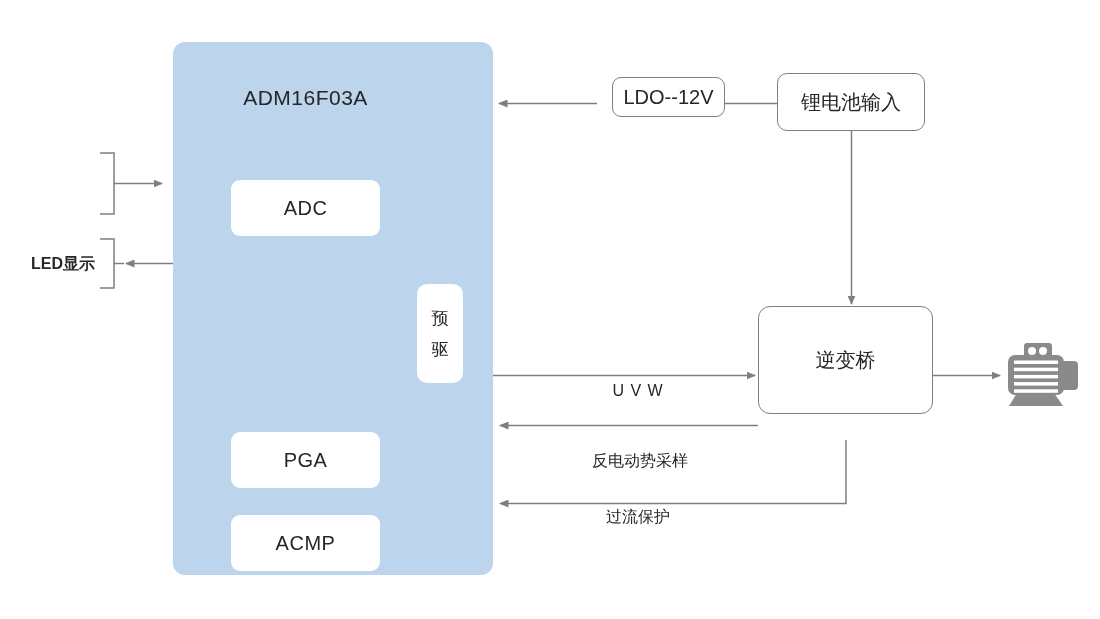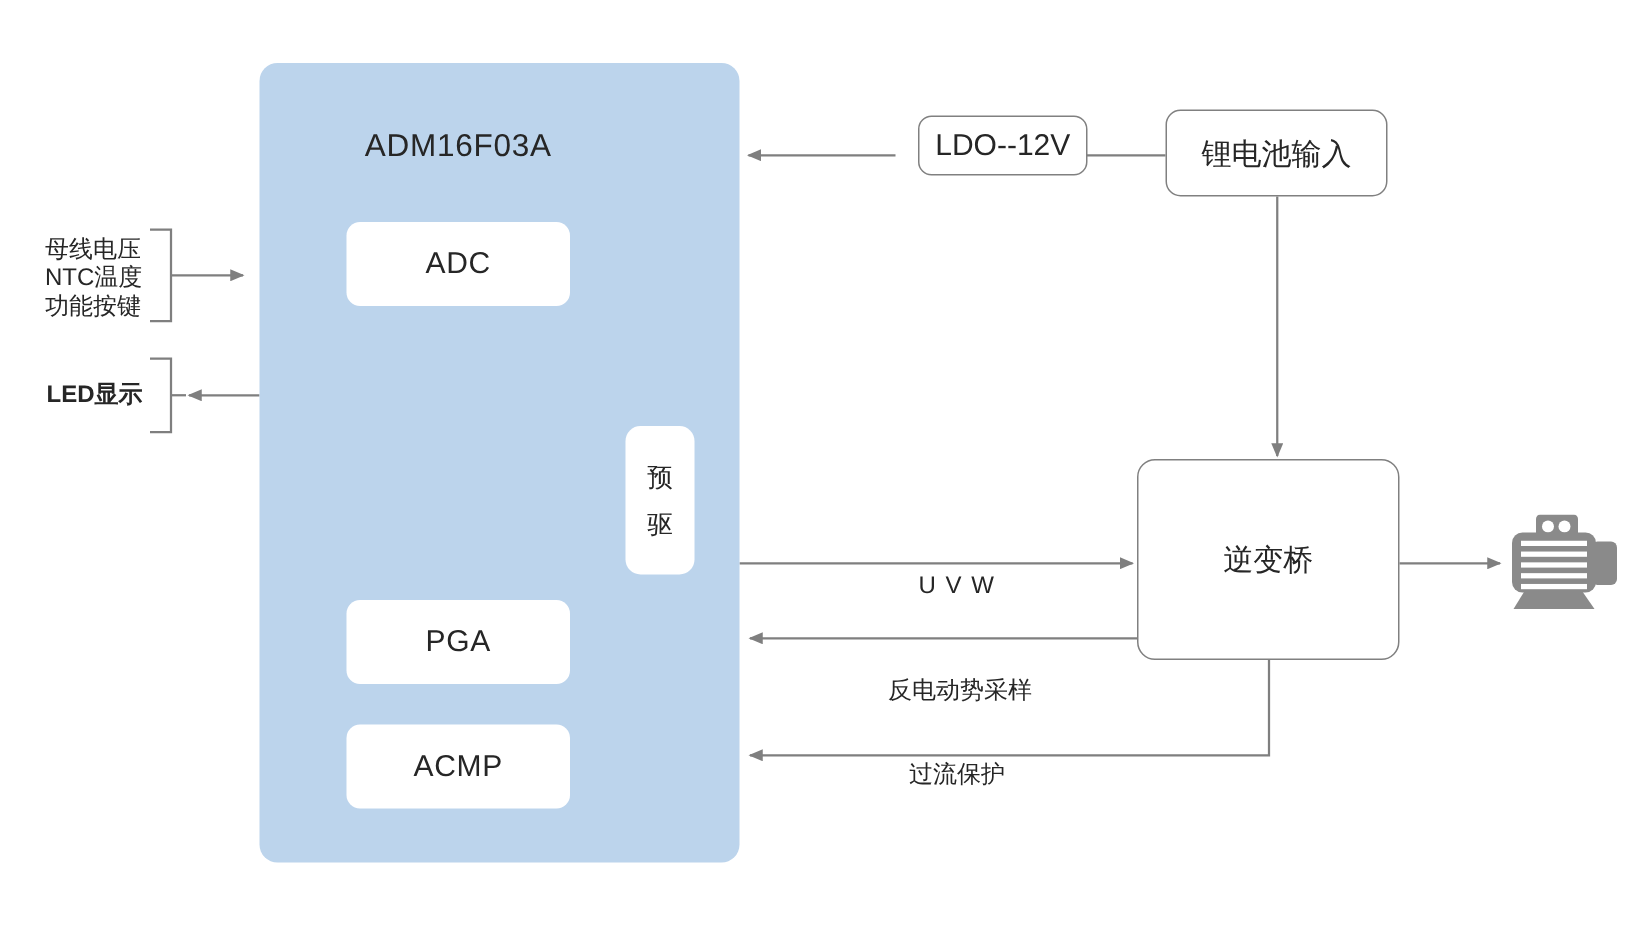--- a/index.html
+++ b/index.html
@@ -18,37 +18,37 @@
     position:absolute; left:173px; top:42px; width:320px; height:533px;
     background:var(--mcu-fill,#bcd4ec); border-radius:12px;
   }
   .mcu-title {
     position:absolute; left:58px; top:44px; width:149px; text-align:center;
     font-size:21px; letter-spacing:0.5px;
   }
   .module {
     position:absolute; left:58px; width:149px; height:56px; background:#fff;
     border-radius:9px; display:flex; align-items:center; justify-content:center;
-    font-size:20px; letter-spacing:0.5px;
+    font-size:20px; letter-spacing:0.5px;margin-top:32px;
   }
   .predriver {
     position:absolute; left:244px; top:242px; width:46px; height:99px;
     background:#fff; border-radius:10px; display:flex; flex-direction:column;
     align-items:center; justify-content:center; gap:8px; font-size:17px;
   }
 
   
   .obox {
     position:absolute; background:#fff; border:1.5px solid var(--box-border,#808080);
     display:flex; align-items:center; justify-content:center; box-sizing:border-box;
     font-size:20px;
   }
   .ldo      { left:597px; top:77px;  width:113px; height:40px;  border-radius:9px;margin-left:15px; }
   .battery  { left:777px; top:73px;  width:148px; height:58px;  border-radius:10px; }
-  .inverter { left:758px; top:306px; width:175px; height:134px; border-radius:12px; }
+  .inverter { left:758px; top:306px; width:175px; height:108px; border-radius:12px; }
 
   
   .lbl { position:absolute; font-size:16px; line-height:19px; }
   .inputs { left:30px; top:157px; }
   .led    { left:31px; top:254px;font-weight:bold; }
   .sig    { width:140px; text-align:center; }
   .uvw    { left:568px; top:381px; letter-spacing:1px; }
   .bemf   { left:570px; top:431px;margin-top:20px; }
   .ocp    { left:568px; top:507px; }
 
@@ -101,25 +101,20 @@
     <div class="predriver">
       <span>预</span>
       <span>驱</span>
     </div>
   </div>
 
   <div class="obox ldo">LDO--12V</div>
   <div class="obox battery">锂电池输入</div>
   <div class="obox inverter">逆变桥</div>
 
-  <div class="lbl inputs">
-    <div>母线电压</div>
-    <div>NTC温度</div>
-    <div>功能按键</div>
-  </div>
   <div class="lbl led">LED显示</div>
 
   <div class="lbl sig uvw">U V W</div>
   <div class="lbl sig bemf">反电动势采样</div>
   <div class="lbl sig ocp">过流保护</div>
 
   <svg class="motor-svg" width="70" height="64" viewBox="0 0 70 64">
     <rect class="mfill" x="16" y="0" width="28" height="18" rx="3"></rect>
     <circle class="mwhite" cx="24" cy="8" r="4"></circle>
     <circle class="mwhite" cx="35" cy="8" r="4"></circle>

